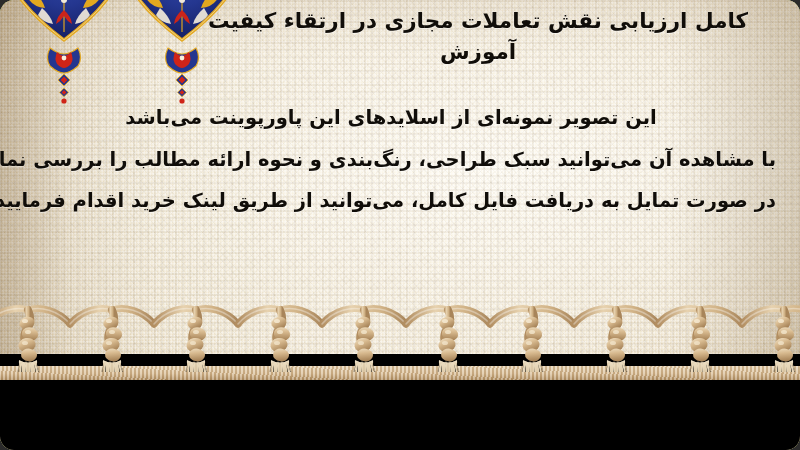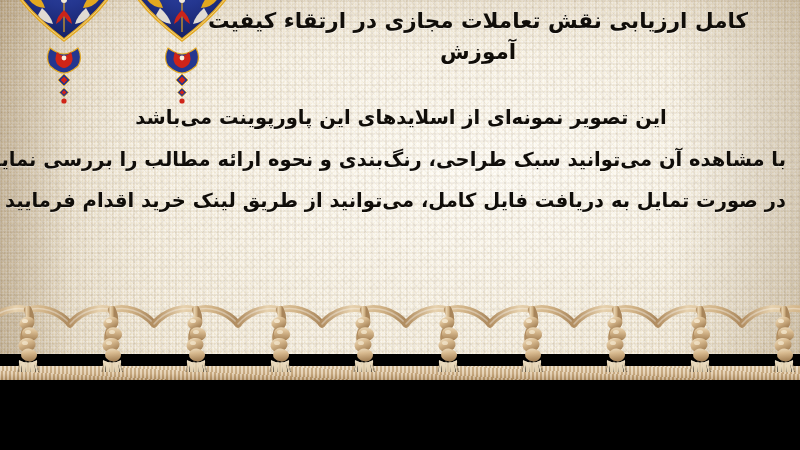--- a/index.html
+++ b/index.html
@@ -8,20 +8,21 @@
     padding: 0;
     background: #2b2b2b;
   }
   #slide {
     position: relative;
     width: 800px;
     height: 450px;
     overflow: hidden;
     font-family: "DejaVu Sans", sans-serif;
     background-color: #4d7c0f;
+    border-radius: 14px;
   }
 
   
   .bg-base {
     position: absolute;
     inset: 0;
     background:
       radial-gradient(ellipse 120% 90% at 62% 38%,
         rgba(255,252,243,0.95) 0%,
         rgba(247,240,224,0.75) 32%,
@@ -146,21 +147,21 @@
     font-size: 21.5px;
     font-weight: 700;
     line-height: 1.42;
     color: #100d09;
     letter-spacing: 0px;
     text-shadow: 0 1px 0 rgba(255,255,255,0.45);
   }
   .body-block {
     position: absolute;
     top: 108px;
-    right: 14px;
+    right: 24px;
     width: 770px;
     direction: rtl;
     text-align: center;
   }
   .body-line {
     font-size: 19.5px;
     font-weight: 700;
     line-height: 1.0;
     color: #100d09;
     margin-bottom: 22px;

